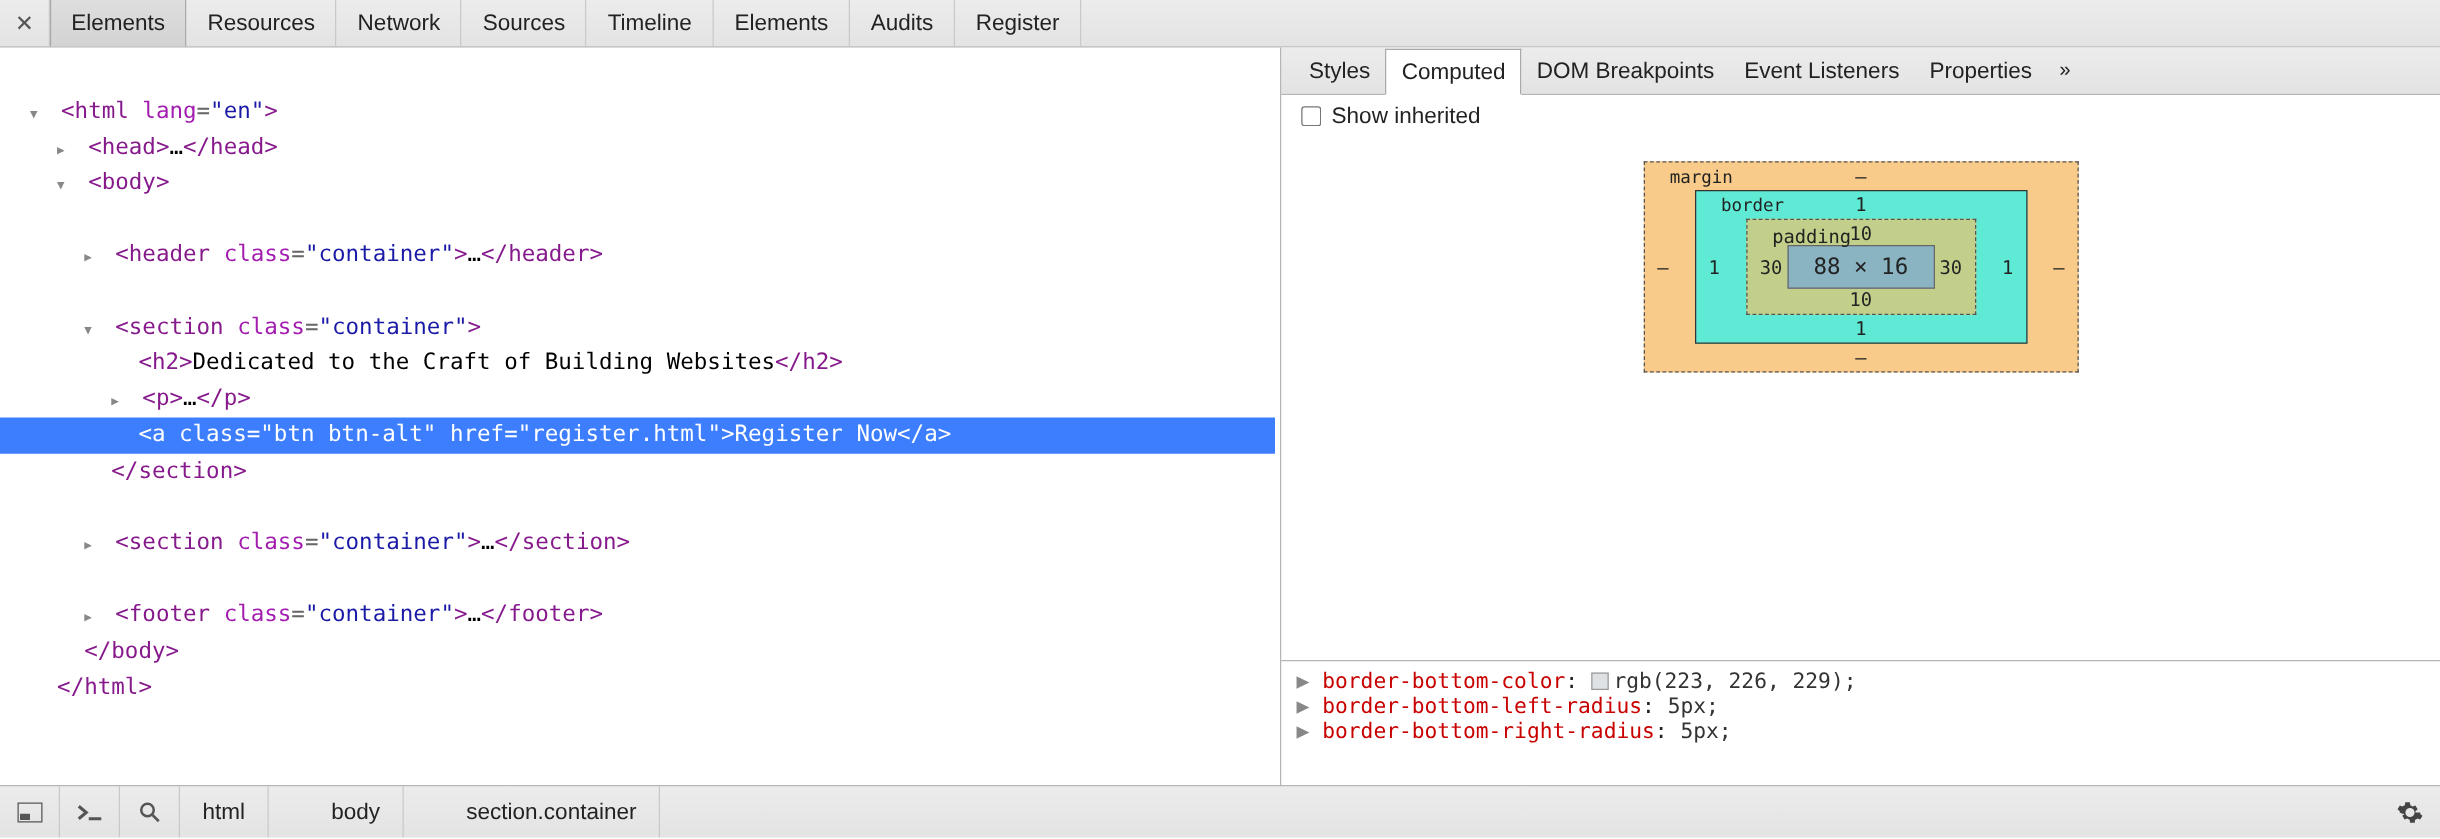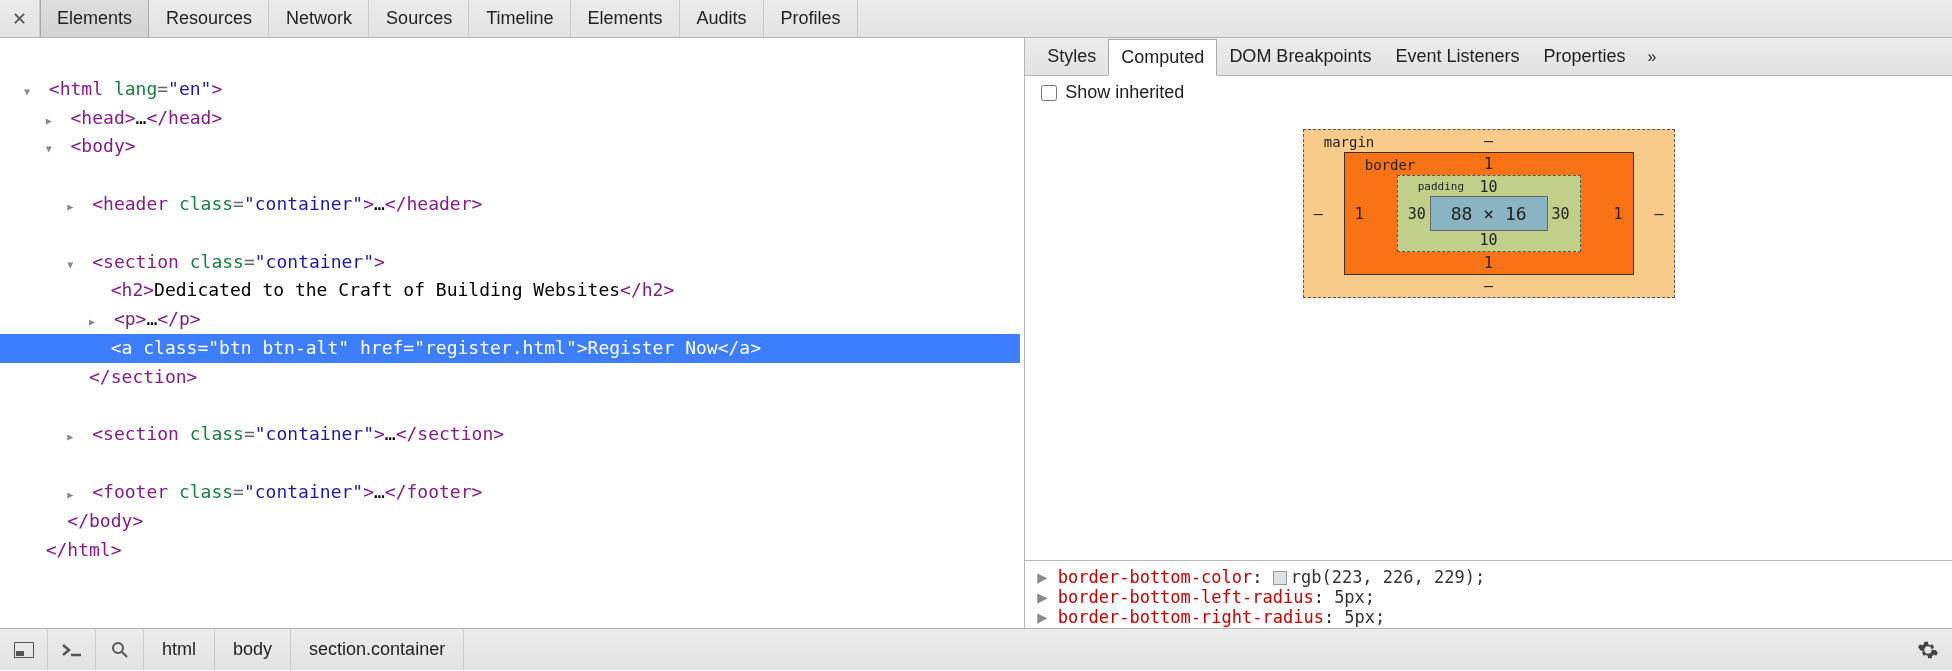--- a/index.html
+++ b/index.html
@@ -48,21 +48,21 @@
 .right-pane { flex:0.95; display:flex; flex-direction:column; }
 .code {
   font-family: Menlo, monospace;
   font-size: 18px;
   line-height: 1.6;
   padding: 8px 4px 8px 24px;
   white-space: pre;
 }
 .gray { color: #b0b0b0; }
 .tag { color: #861a8c; }
-.attr { color: #15803d; }
+.attr { color: #a21caf; }
 .eq { color: #666; }
 .val { color: #1a1aa6; }
 .comment { color: #228b22; }
 .text { color: #000; }
 .arrow { display:inline-block; width:14px; color:#888;}
 .arrow.down::before { content:"▼"; font-size:10px;}
 .arrow.right::before { content:"▶"; font-size:10px;}
 .sel-line {
   background:#3d7eff;
   color:#fff;
@@ -89,35 +89,35 @@
 .boxmodel-area { flex:1; display:flex; align-items:flex-start; justify-content:center; padding-top:20px;}
 .bm-margin {
   background:#f8cb8a;
   border:1px dashed #555;
   padding: 22px 40px;
   position:relative;
   font-family: Menlo, monospace;
   font-size:15px;
 }
 .bm-label { position:absolute; top:4px; left:20px; font-size:14px;}
-.bm-border { background:#f97316; border:1px solid #333; padding:22px 52px; position:relative;}
+.bm-border { background:#5eead4; border:1px solid #333; padding:22px 40px; position:relative;}
 .bm-padding { background:#c2cf8a; border:1px dashed #555; padding:20px 32px; position:relative;}
 .bm-content { background:#8bb4c3; border:1px solid #666; padding:6px 20px; text-align:center; font-size:18px;}
 .bm-num { position:absolute; font-size:15px;}
 .bm-top { top:2px; left:50%; transform:translateX(-50%);}
 .bm-bot { bottom:2px; left:50%; transform:translateX(-50%);}
 .bm-left { left:10px; top:50%; transform:translateY(-50%);}
 .bm-right { right:10px; top:50%; transform:translateY(-50%);}
 
 .props {
   border-top:1px solid #b5b5b5;
   font-family: Menlo, monospace;
   font-size:17px;
   padding:6px 12px;
-  height:68px;
+  height:100px;
   overflow:hidden;
 }
 .prop-line { white-space:nowrap; }
 .prop-name { color:#c80000; }
 .prop-val { color:#333; }
 .swatch { display:inline-block; width:14px; height:14px; border:1px solid #999; background:#dfe2e5; vertical-align:middle; margin-right:4px;}
 
 .statusbar {
   display:flex;
   align-items:center;
@@ -128,21 +128,21 @@
 }
 .sb-btn {
   width:48px;
   height:100%;
   display:flex;
   align-items:center;
   justify-content:center;
   border-right:1px solid #c9c9c9;
   cursor:pointer;
 }
-.crumbs { display:flex; height:100%; }
+.crumbs { display:flex; height:100%;gap:32px; }
 .crumb {
   padding:0 18px;
   display:flex;
   align-items:center;
   border-right:1px solid #c9c9c9;
   cursor:pointer;
 }
 .crumb.active { background:#3d7eff; color:#fff;}
 .spacer { flex:1; }
 .gear-btn { width:48px; display:flex;align-items:center;justify-content:center;cursor:pointer; height:100%;}
@@ -154,21 +154,21 @@
 <div class="toolbar">
   <div class="close-btn">✕</div>
   <div class="tabs" id="main-tabs">
       <div class="tab active">Elements</div>
       <div class="tab">Resources</div>
       <div class="tab">Network</div>
       <div class="tab">Sources</div>
       <div class="tab">Timeline</div>
       <div class="tab">Elements</div>
       <div class="tab">Audits</div>
-      <div class="tab">Profiles</div>
+      <div class="tab">Register</div>
     </div>
 </div>
 
 <div class="main">
   <div class="left-pane">
     <div class="code" id="dom-tree">  <span class="gray"></span>
 <span class="arrow down"></span> <span class="tag">&lt;html <span class="attr">lang</span><span class="eq">=</span><span class="val">"en"</span>&gt;</span>
   <span class="arrow right"></span> <span class="tag">&lt;head&gt;</span><span class="text">…</span><span class="tag">&lt;/head&gt;</span>
   <span class="arrow down"></span> <span class="tag">&lt;body&gt;</span>
       <span class="comment"></span>
@@ -206,21 +206,21 @@
         <span class="bm-num bm-bot">–</span>
         <span class="bm-num bm-left">–</span>
         <span class="bm-num bm-right">–</span>
         <div class="bm-border">
           <span class="bm-label">border</span>
           <span class="bm-num bm-top">1</span>
           <span class="bm-num bm-bot">1</span>
           <span class="bm-num bm-left">1</span>
           <span class="bm-num bm-right">1</span>
           <div class="bm-padding">
-            <span class="bm-label" style="font-size:11px">padding</span>
+            <span class="bm-label" style="font-size:15px">padding</span>
             <span class="bm-num bm-top">10</span>
             <span class="bm-num bm-bot">10</span>
             <span class="bm-num bm-left">30</span>
             <span class="bm-num bm-right">30</span>
             <div class="bm-content">88 × 16</div>
           </div>
         </div>
       </div>
     </div>
     <div class="props" id="props">

